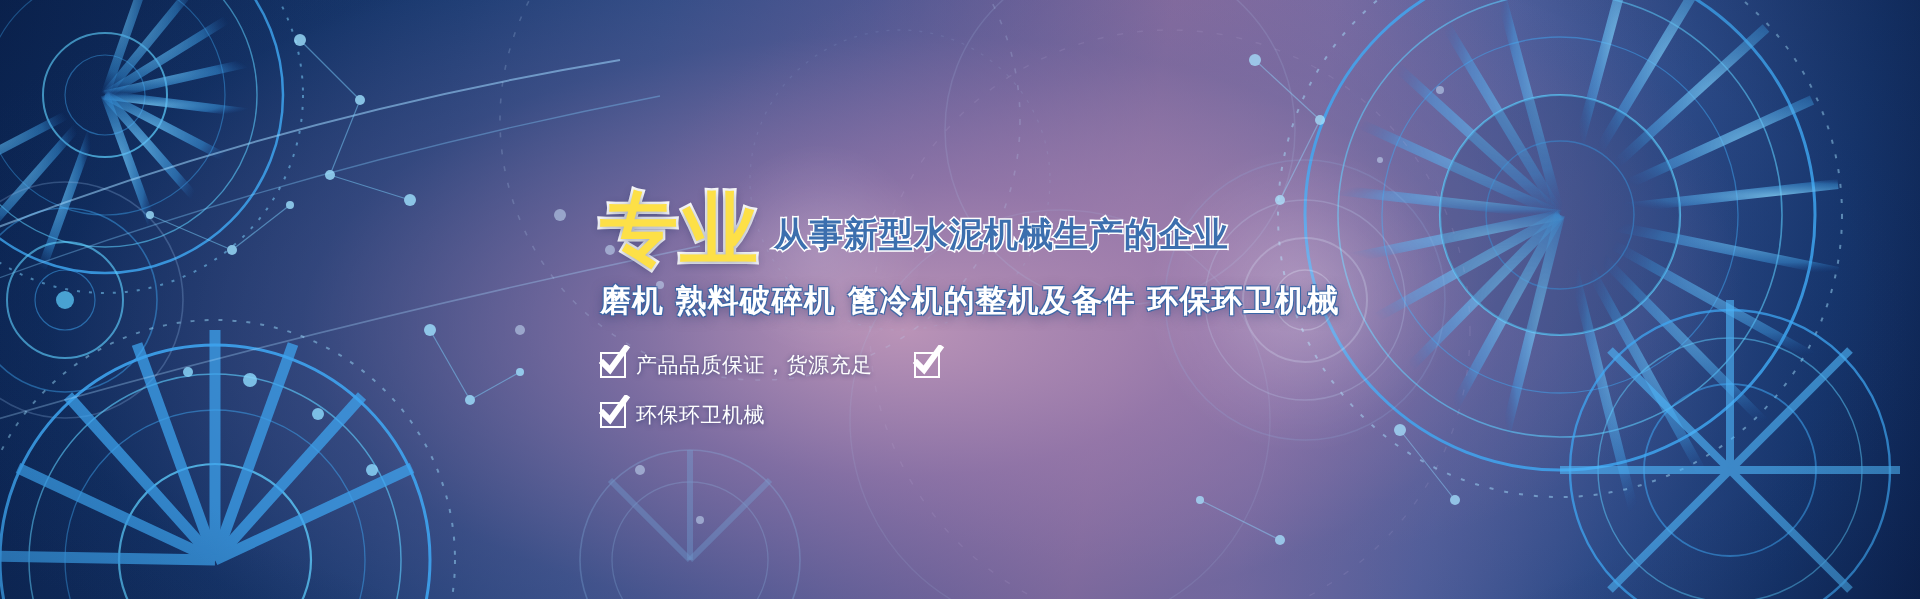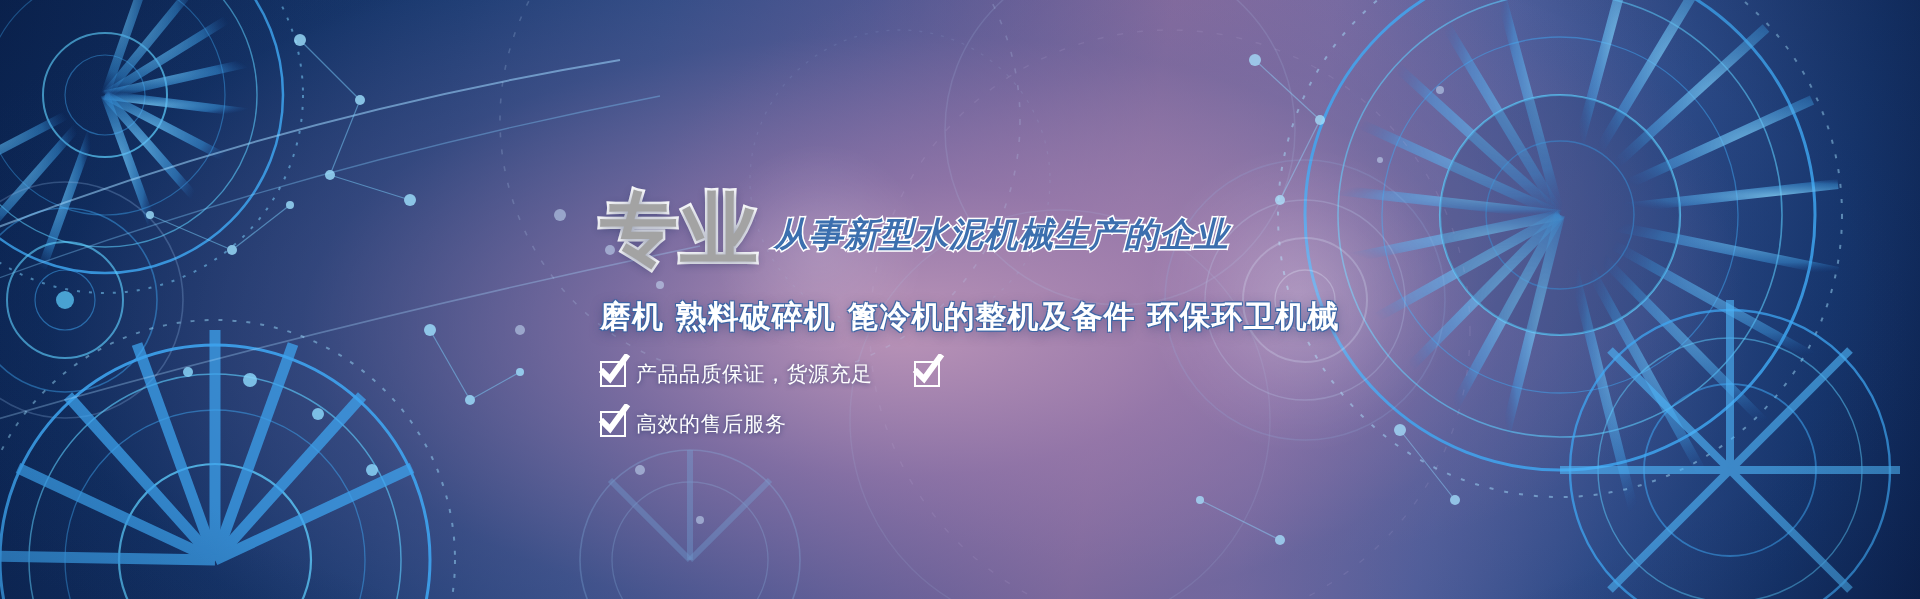--- a/index.html
+++ b/index.html
@@ -57,57 +57,56 @@
     display:flex;
     align-items:flex-end;
     gap:14px;
     height:84px;
   }
   #headline-main{
     font-size:78px;
     font-weight:bold;
     line-height:.92;
     letter-spacing:2px;
-    color:#a3a3a3;
+    color:#fde047;
     -webkit-text-stroke:5px #ffffff;
     paint-order:stroke fill;
     text-shadow:0 2px 10px rgba(20,35,80,.45);
     white-space:nowrap;
     font-family:"DejaVu Sans","Liberation Sans",sans-serif;
   }
   #headline-sub{
     font-size:34px;
     font-weight:bold;
     color:#3c6fae;
     -webkit-text-stroke:3px #ffffff;
     paint-order:stroke fill;
     letter-spacing:1px;
     white-space:nowrap;
     padding-bottom:8px;
     font-family:"DejaVu Sans","Liberation Sans",sans-serif;
-    font-style:italic;
   }
   #product-line{
-    margin-top:30px;
+    margin-top:14px;
     font-size:31px;
     font-weight:bold;
     color:#ffffff;
     letter-spacing:1px;
     white-space:nowrap;
     text-shadow:
       0 0 2px rgba(60,110,175,.95),
       1px 1px 0 rgba(55,100,165,.85),
       -1px 1px 0 rgba(55,100,165,.85),
       1px -1px 0 rgba(55,100,165,.85),
       -1px -1px 0 rgba(55,100,165,.85),
       0 3px 12px rgba(25,45,95,.5);
     font-family:"DejaVu Sans","Liberation Sans",sans-serif;
   }
   #bullets{
-    margin-top:22px;
+    margin-top:29px;
     display:grid;
     grid-template-columns:300px auto;
     row-gap:22px;
     column-gap:14px;
   }
   .bullet{
     display:flex;
     align-items:center;
     gap:10px;
     white-space:nowrap;
@@ -380,18 +379,18 @@
         </span>
       </div>
 
 
       <div class="bullet">
         <span class="check-box">
           <svg viewBox="0 0 34 34">
               <path d="M6 18 L13 25 L29 3" stroke="#ffffff" stroke-width="6" fill="none" stroke-linecap="square"></path>
             </svg>
         </span>
-        <span class="bullet-text">高效的售后服务</span>
+        <span class="bullet-text">环保环卫机械</span>
       </div>
 
     </div>
   </div>
 </div>
 
 </body></html>

